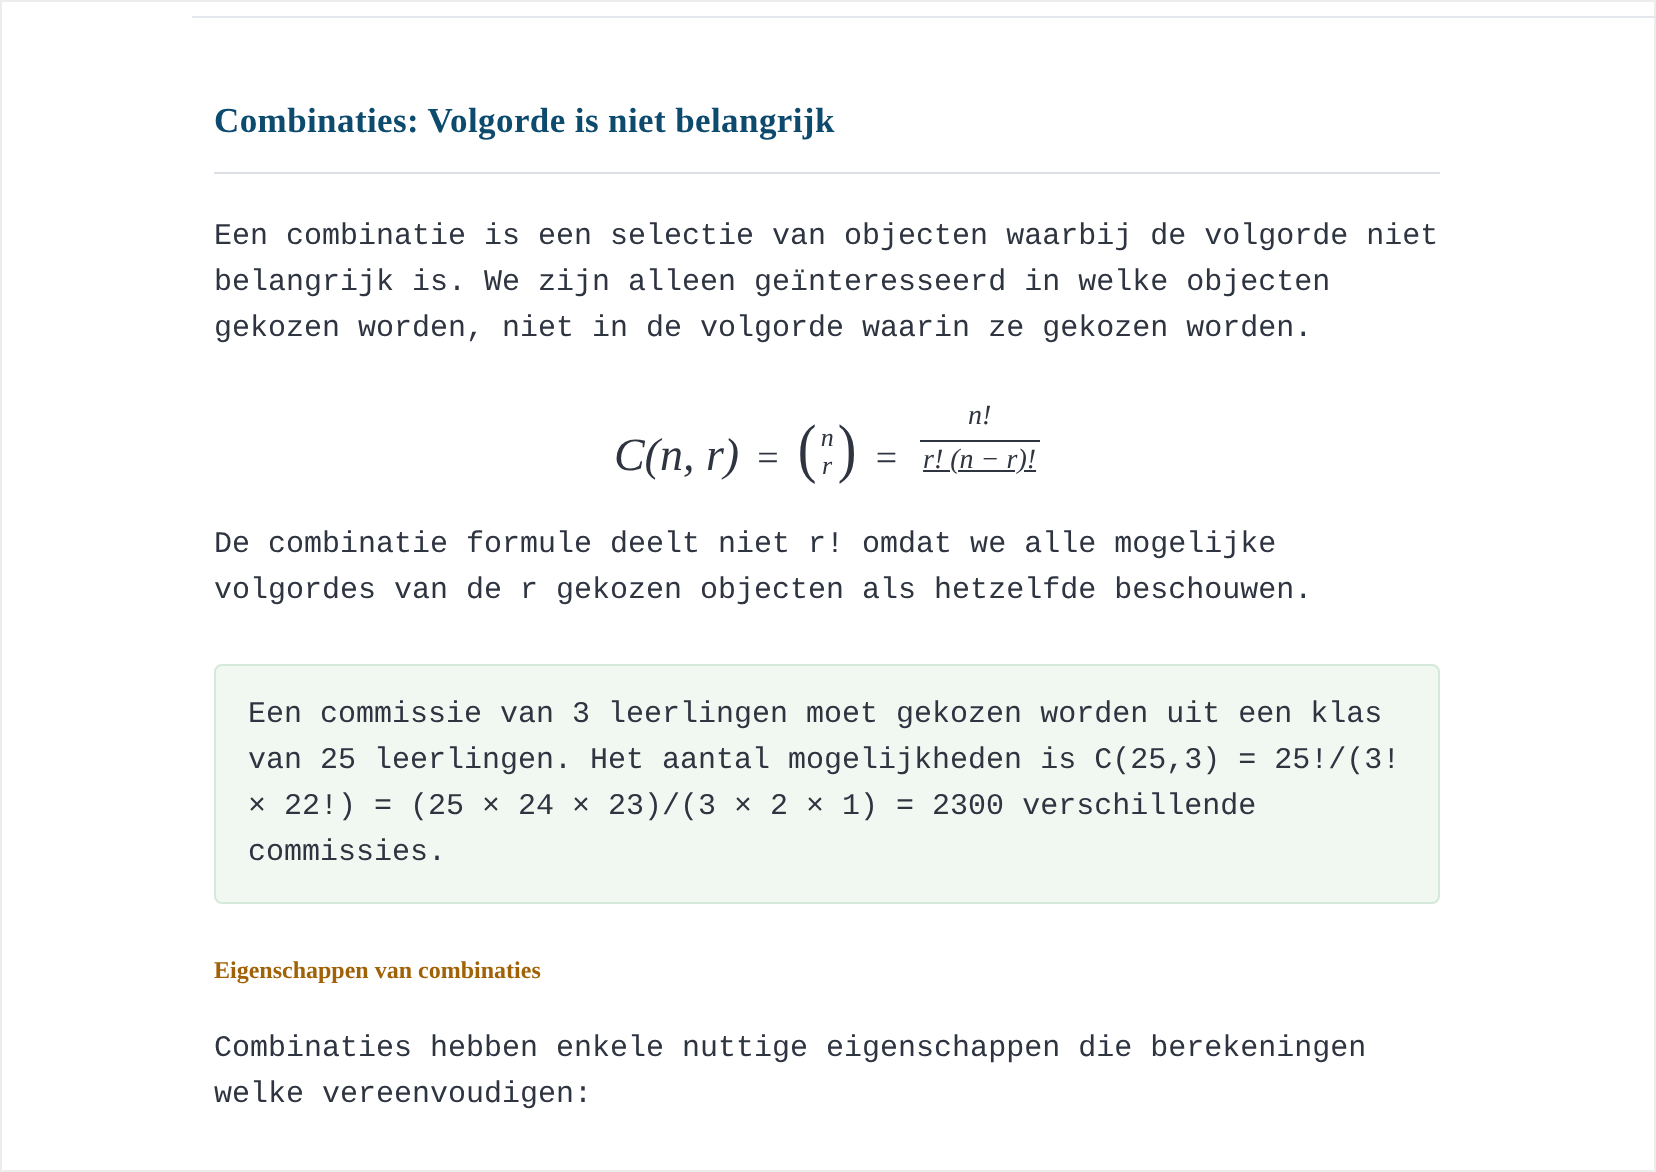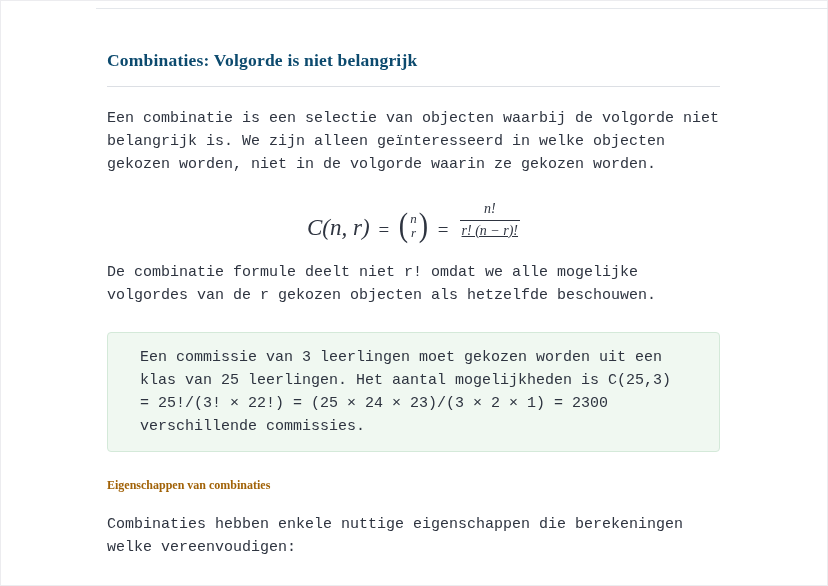--- a/index.html
+++ b/index.html
@@ -83,21 +83,21 @@
     padding:0 5px 1px 5px;
     border-bottom:1px solid #2e3440;
   }
   .frac .den { padding:1px 2px 0 2px; white-space:nowrap;text-decoration:underline; }
   
   .callout {
     margin-top:25px;
     background:#f0f8f1;
     border:1px solid #d4e9d9;
     border-radius:4px;
-    padding:13px 32px;
+    padding:13px 16px;
   }
   .callout .para { margin:0; }
   
   .subheading {
     margin:26px 0 2px 0;
     font-size:12px;
     font-weight:700;
     color:#a16207;
   }
 </style>

